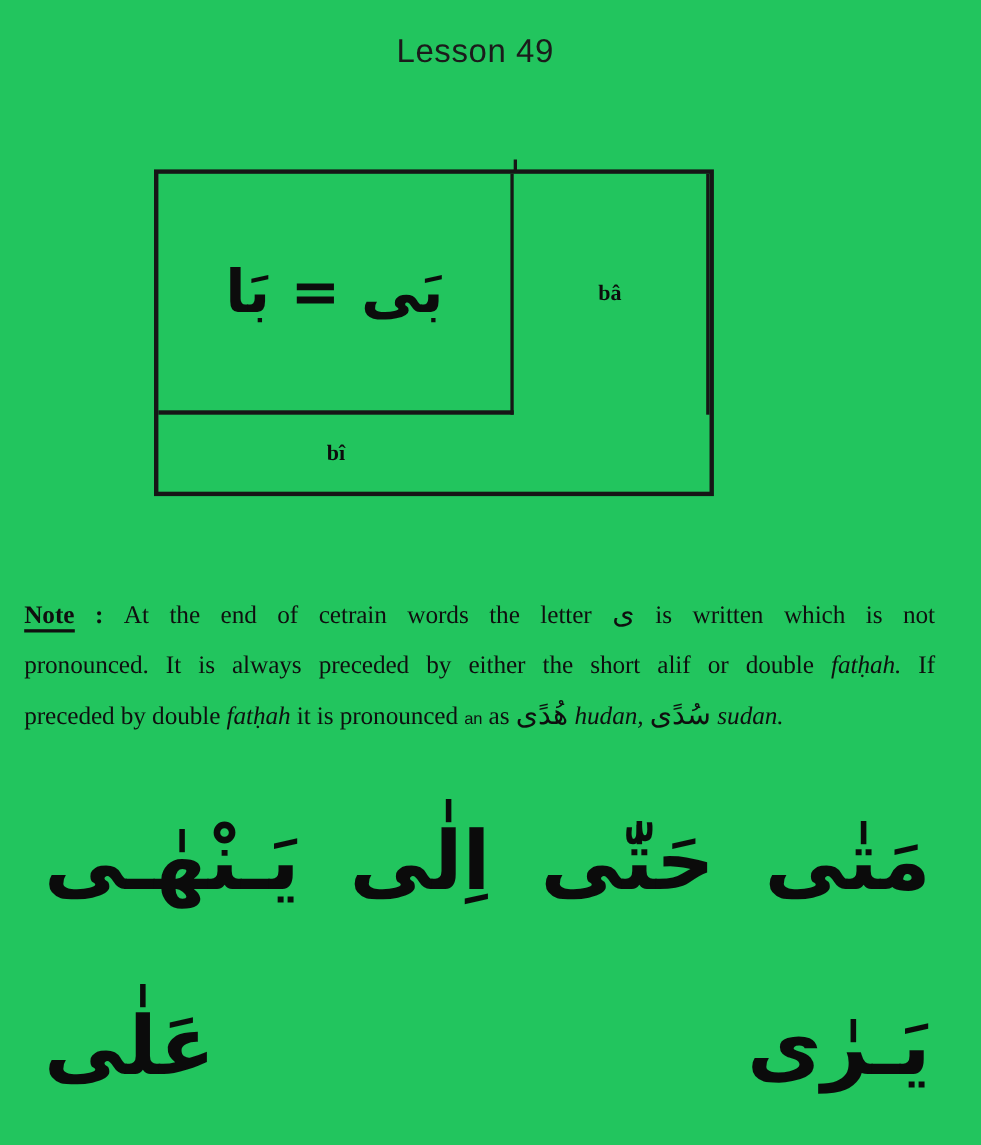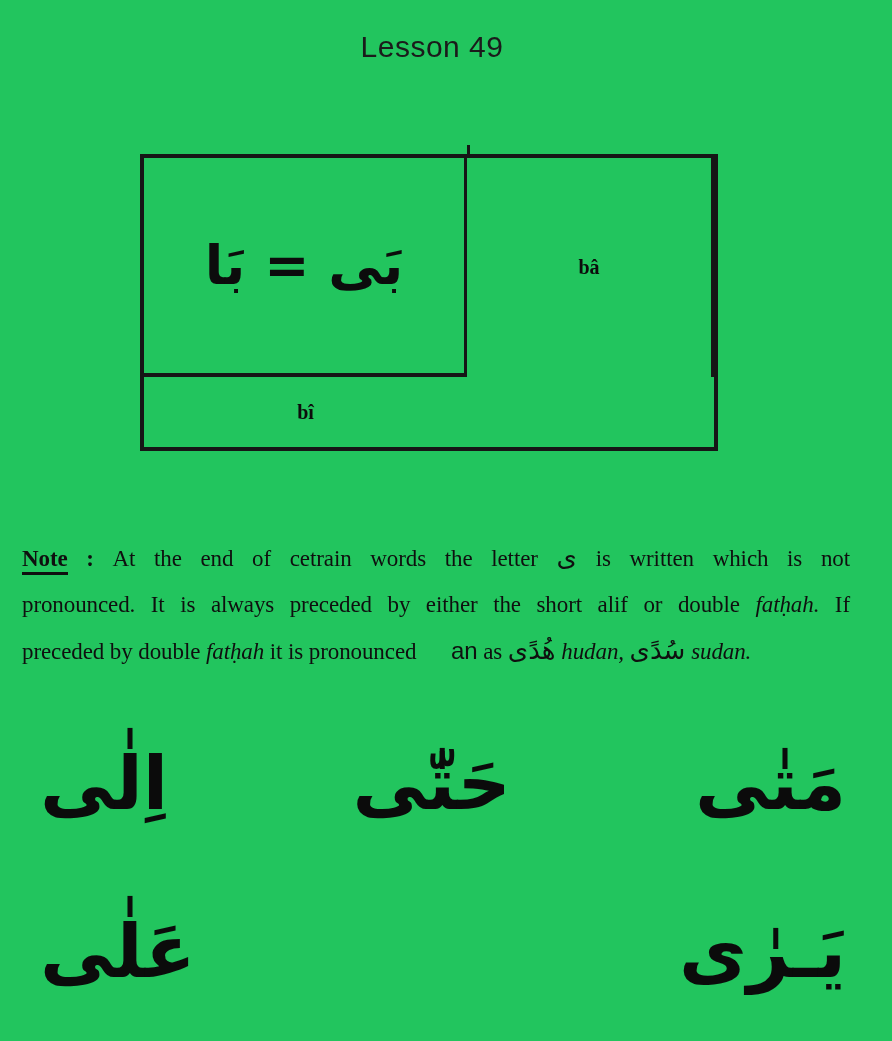--- a/index.html
+++ b/index.html
@@ -30,21 +30,21 @@
     font-weight: 400;
     letter-spacing: 0.5px;
     color: #1b1b1b;
   }
 
   
   .pron-table {
     position: absolute;
     left: 140px;
     top: 154px;
-    width: 578px;
+    width: 509px;
     height: 297px;
     box-sizing: border-box;
     border: 4px solid #161616;
     display: grid;
     grid-template-columns: 323px 1fr;
     grid-template-rows: 219px 1fr;
   }
   .pron-table .cell {
     box-sizing: border-box;
     display: flex;
@@ -98,22 +98,21 @@
   }
   .note-bold { font-weight: 700; }
   .ital { font-style: italic; }
   .ar-inline {
     font-family: "DejaVu Sans", sans-serif;
     font-size: 26px;
     line-height: 1;
   }
   .sans-inline {
     font-family: "Liberation Sans", sans-serif;
-    font-size: 24px;
-    margin-left: 29px;
+    font-size: 15px;
   }
 
   
   .arabic-row {
     position: absolute;
     left: 40px;
     right: 46px;
     height: 168px;
     display: flex;
     justify-content: space-between;
@@ -152,20 +151,21 @@
   <div class="note">
     <div class="note-line jline"><span class="note-label">Note</span><span class="note-bold"> : </span><span>At the end of cetrain words the letter </span><span class="ar-inline">ى</span><span> is written which is not</span></div>
     <div class="note-line jline"><span>pronounced. It is always preceded by either the short alif or double </span><span class="ital">fatḥah.</span><span> If</span></div>
     <div class="note-line"><span>preceded by double </span><span class="ital">fatḥah</span><span> it is pronounced </span><span class="sans-inline">an</span><span> as </span><span class="ar-inline">هُدًى</span><span class="ital"> hudan,</span><span> </span><span class="ar-inline">سُدًى</span><span class="ital"> sudan.</span></div>
   </div>
 
   <div class="arabic-row row1">
     <span class="arabic-word">مَتٰى</span>
     <span class="arabic-word">حَتّٰى</span>
     <span class="arabic-word">اِلٰى</span>
+    <span class="arabic-word">يَـنْهٰـى</span>
   </div>
 
   <div class="arabic-row row2">
     <span class="arabic-word">يَـرٰى</span>
     <span class="arabic-word">عَلٰى</span>
   </div>
 
 </div>
 
 </body></html>

